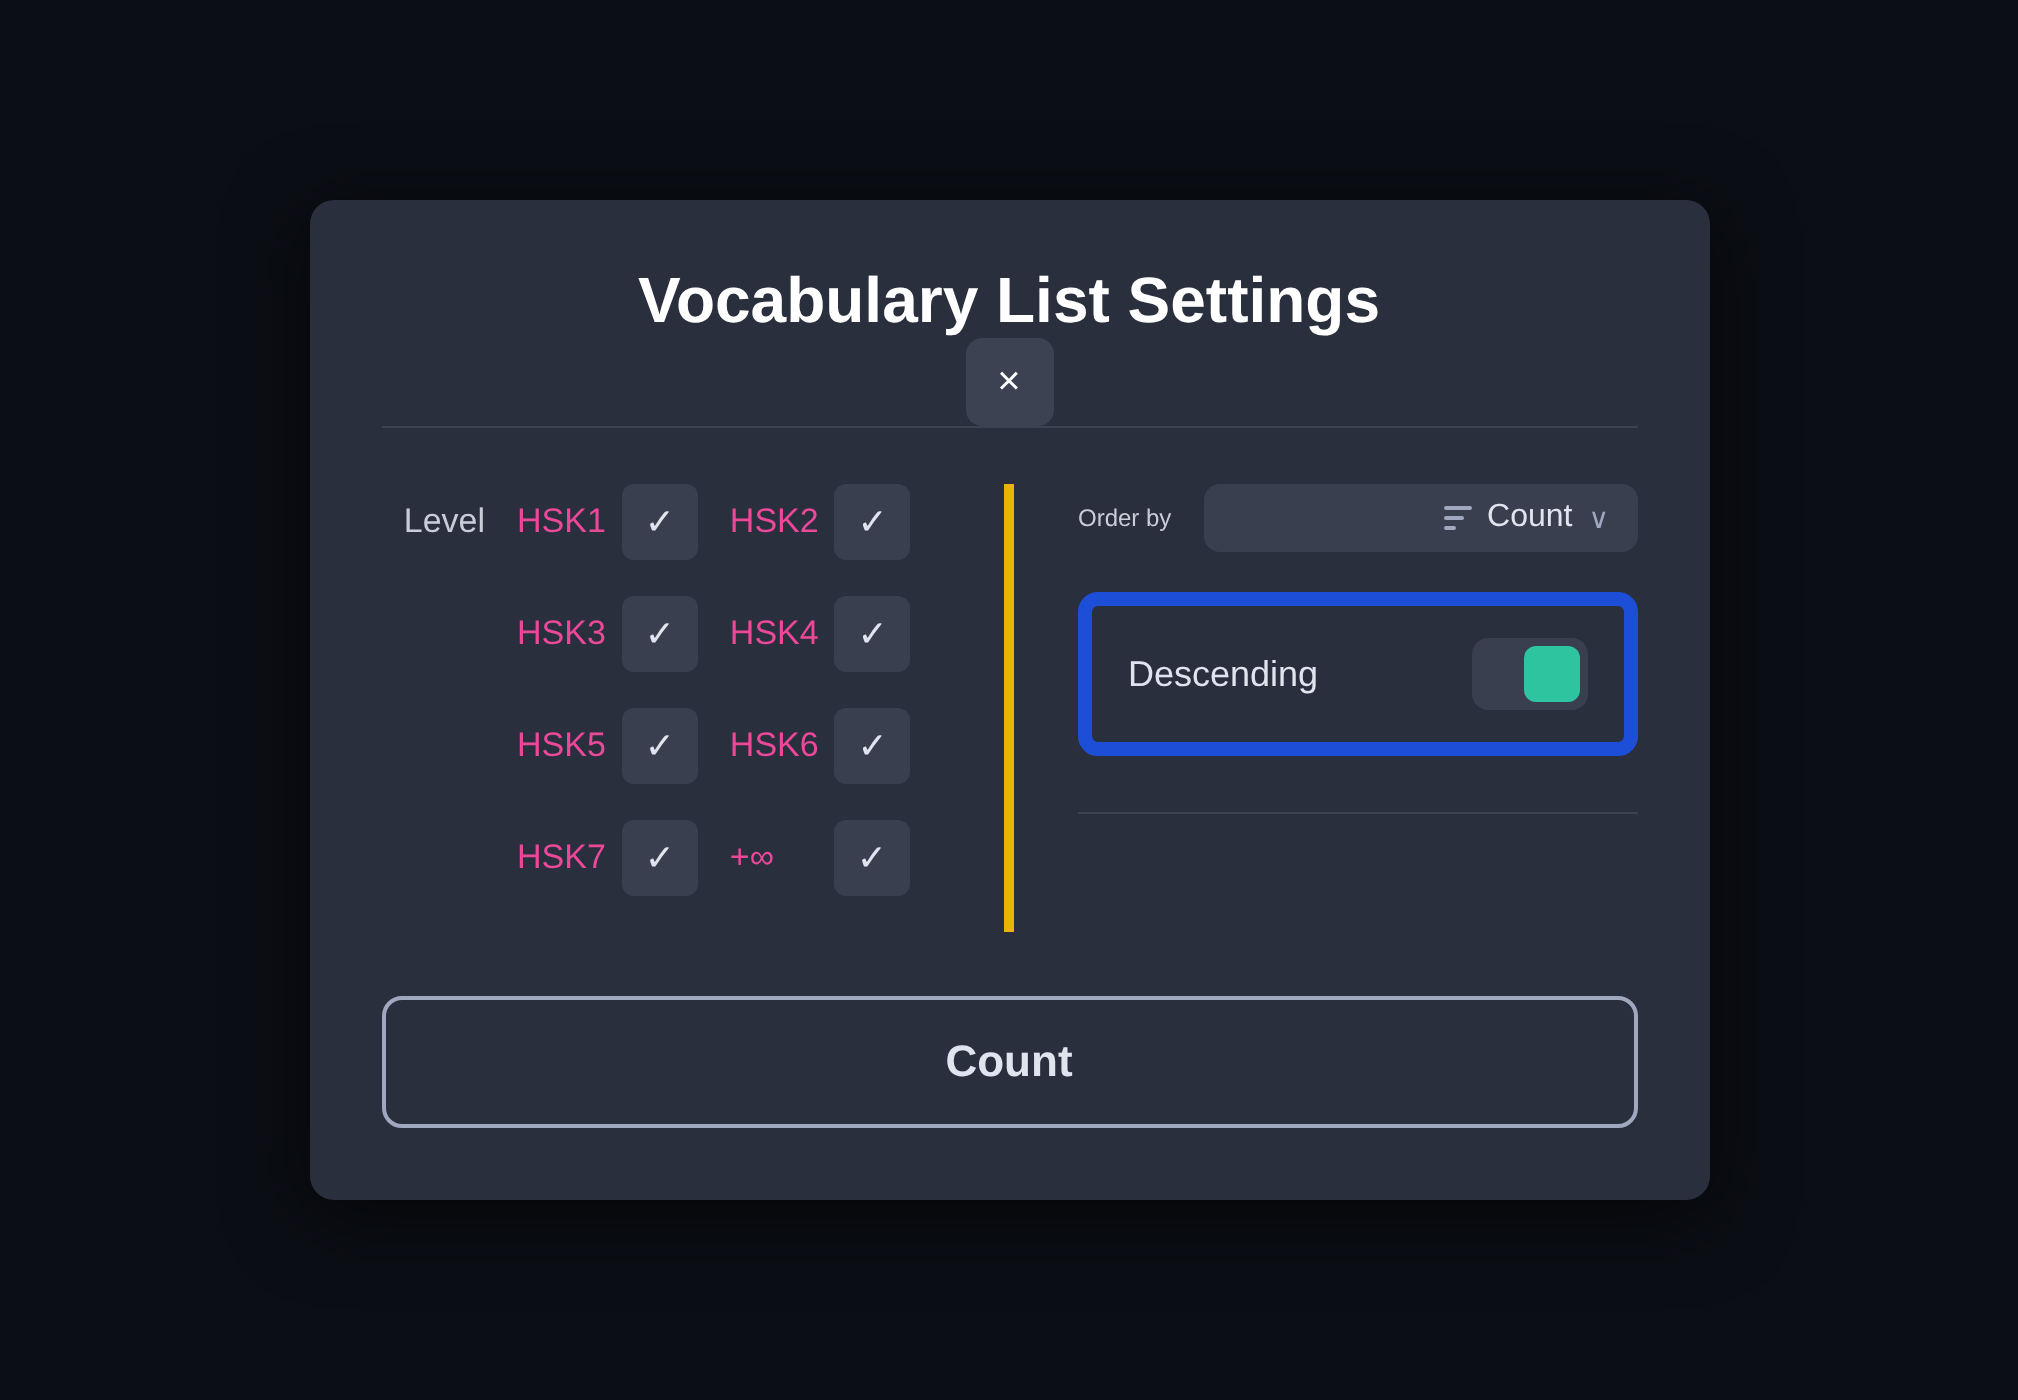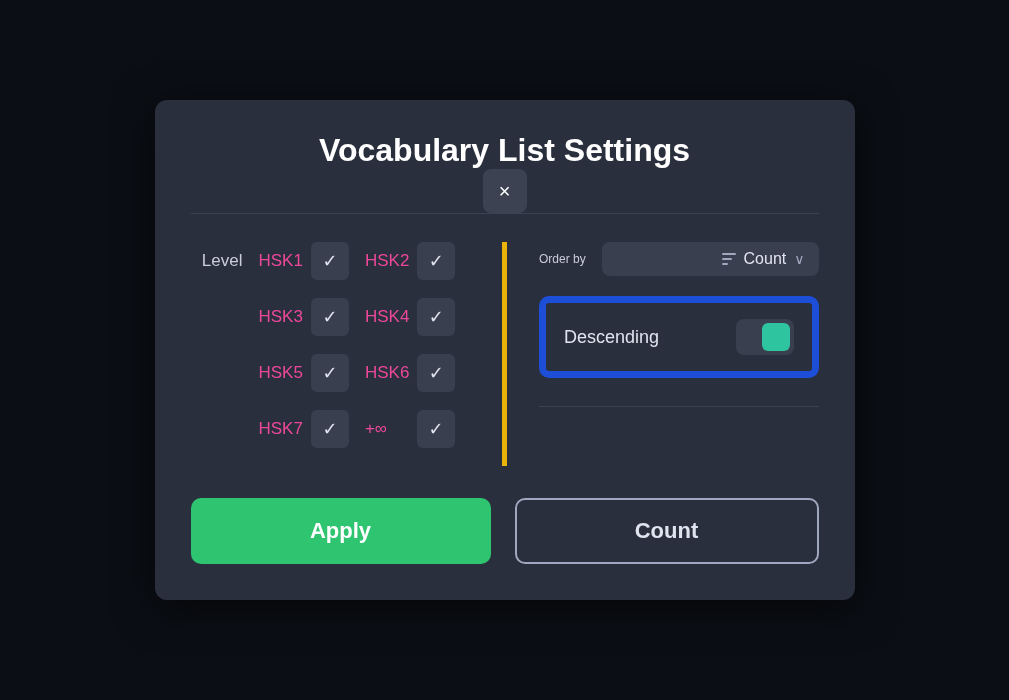--- a/index.html
+++ b/index.html
@@ -353,17 +353,16 @@
         </div>
       </div>
 
       <hr class="divider-v-bottom">
 
     </div>
 
   </div>
 
   <div class="dialog-footer">
-    <button class="btn-apply">Apply</button>
     <button class="btn-cancel">Count</button>
   </div>
 
 </div>
 
 </body></html>

